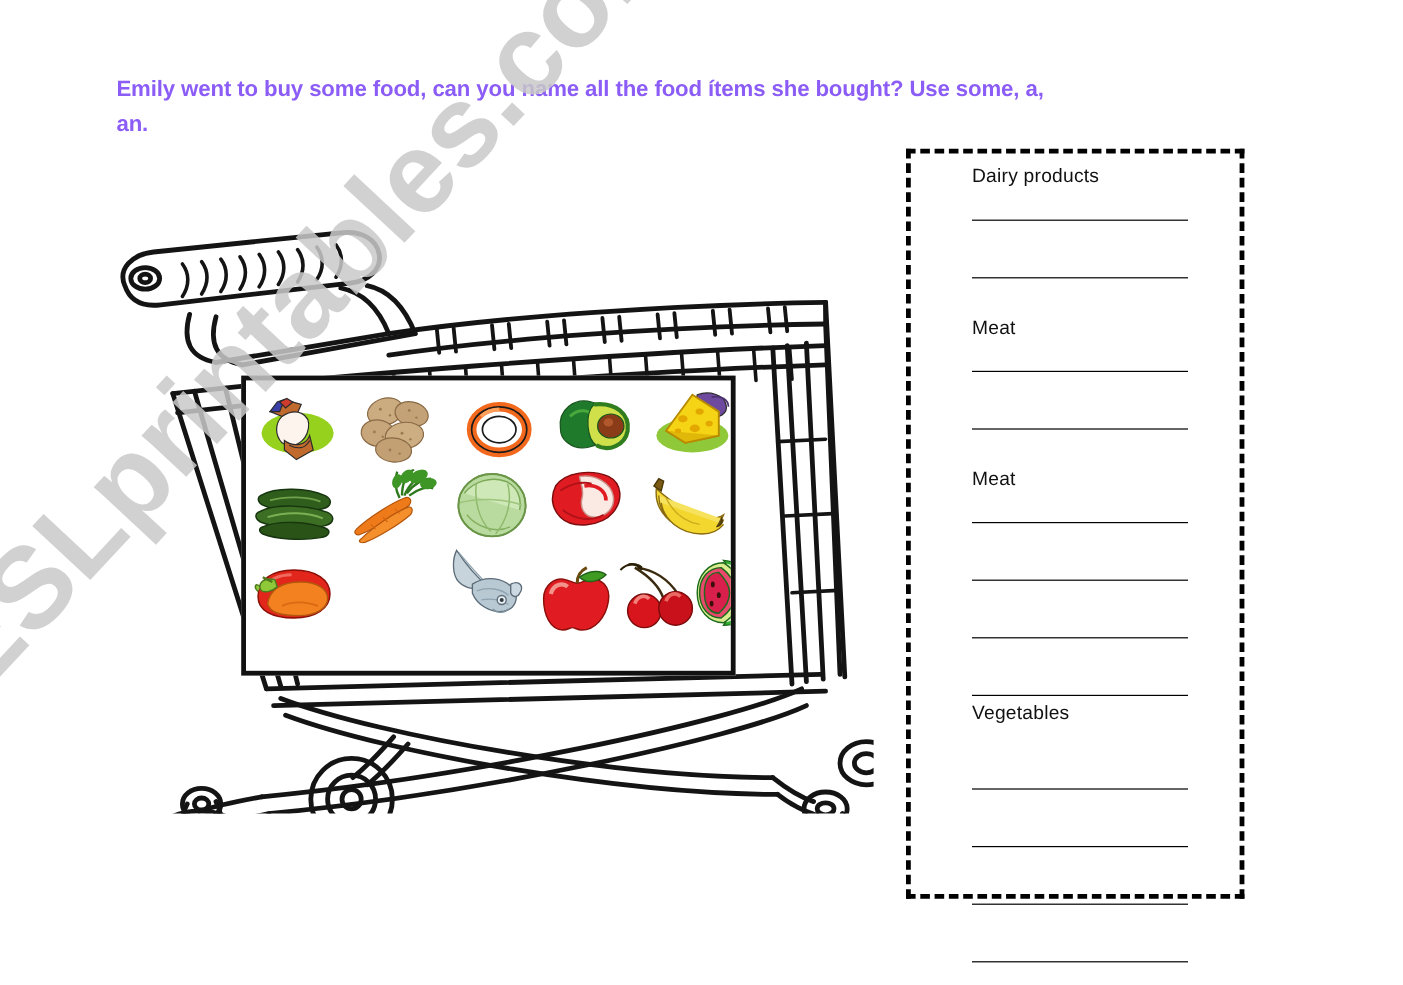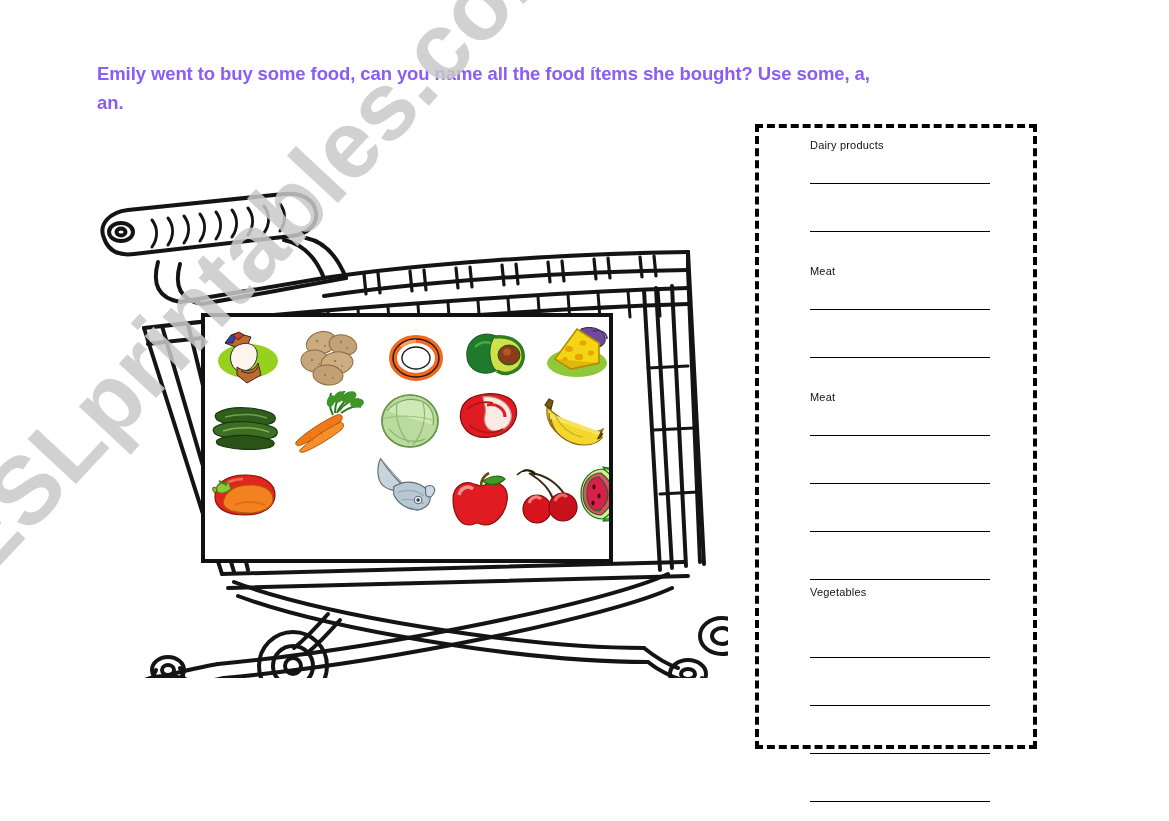--- a/index.html
+++ b/index.html
@@ -104,21 +104,21 @@
     z-index: 4;
   }
   .ab-inner {
     position: relative;
     width: 100%;
     height: 100%;
   }
   .cat-label {
     position: absolute;
     left: 51px;
-    font-size: 11px;
+    font-size: 16px;
     color: #111111;
     white-space: nowrap;
     letter-spacing: .2px;
   }
   .ans-line {
     position: absolute;
     left: 51px;
     width: 180px;
     height: 0;
     border-top: 1.4px solid #000000;

